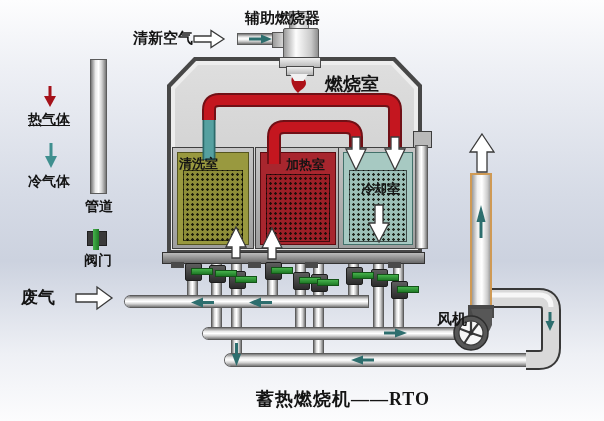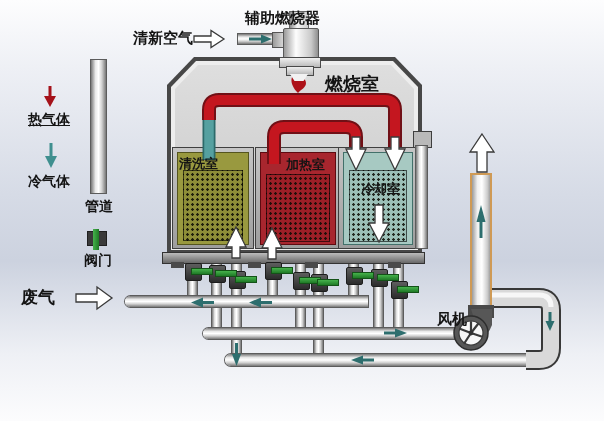--- a/index.html
+++ b/index.html
@@ -182,14 +182,15 @@
   <div class="lbl" style="left:325px;top:75px;font-size:18px;">燃烧室</div>
   <div class="lbl" style="left:179px;top:157px;font-size:13px;text-align:center;">清洗室</div>
   <div class="lbl" style="left:286px;top:158px;font-size:13px;">加热室</div>
   <div class="lbl" style="left:361px;top:150px;font-size:13px;margin-top:32px;">冷却室</div>
   <div class="lbl" style="left:21px;top:289px;font-size:17px;">废气</div>
   <div class="lbl" style="left:437px;top:312px;font-size:15px;">风机</div>
   <div class="lbl" style="left:28px;top:113px;font-size:14px;text-decoration:underline;">热气体</div>
   <div class="lbl" style="left:28px;top:175px;font-size:14px;">冷气体</div>
   <div class="lbl" style="left:85px;top:200px;font-size:14px;">管道</div>
   <div class="lbl" style="left:84px;top:254px;font-size:14px;">阀门</div>
+  <div class="lbl" style="left:256px;top:390px;font-size:18px;letter-spacing:1px;">蓄热燃烧机——RTO</div>
 
 </div>
 
 </body></html>

